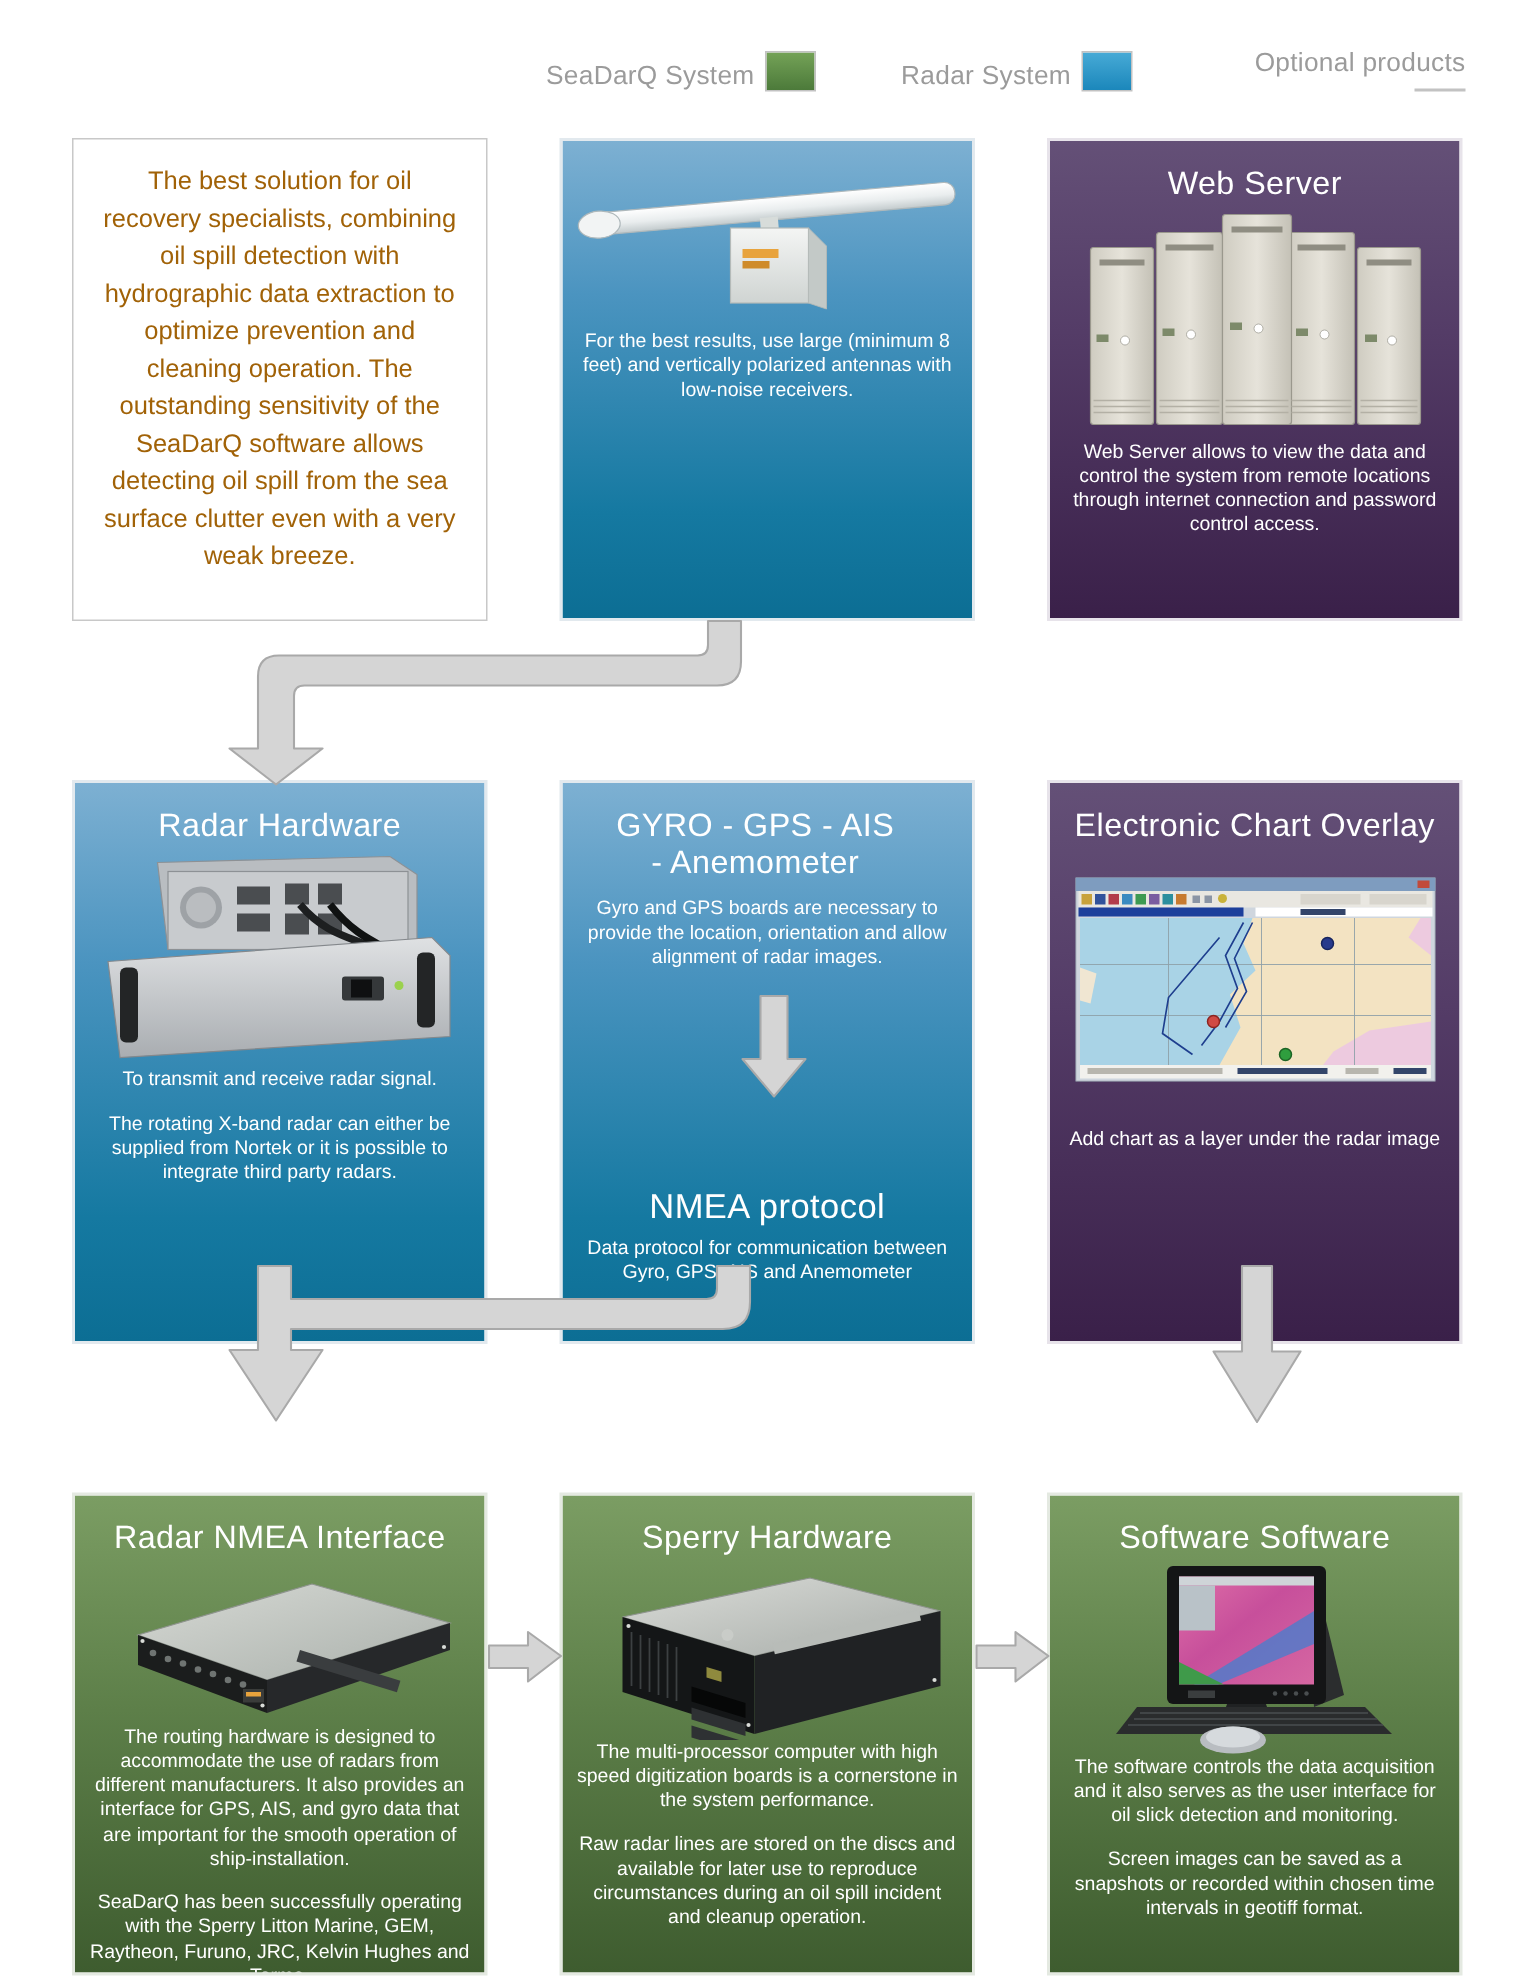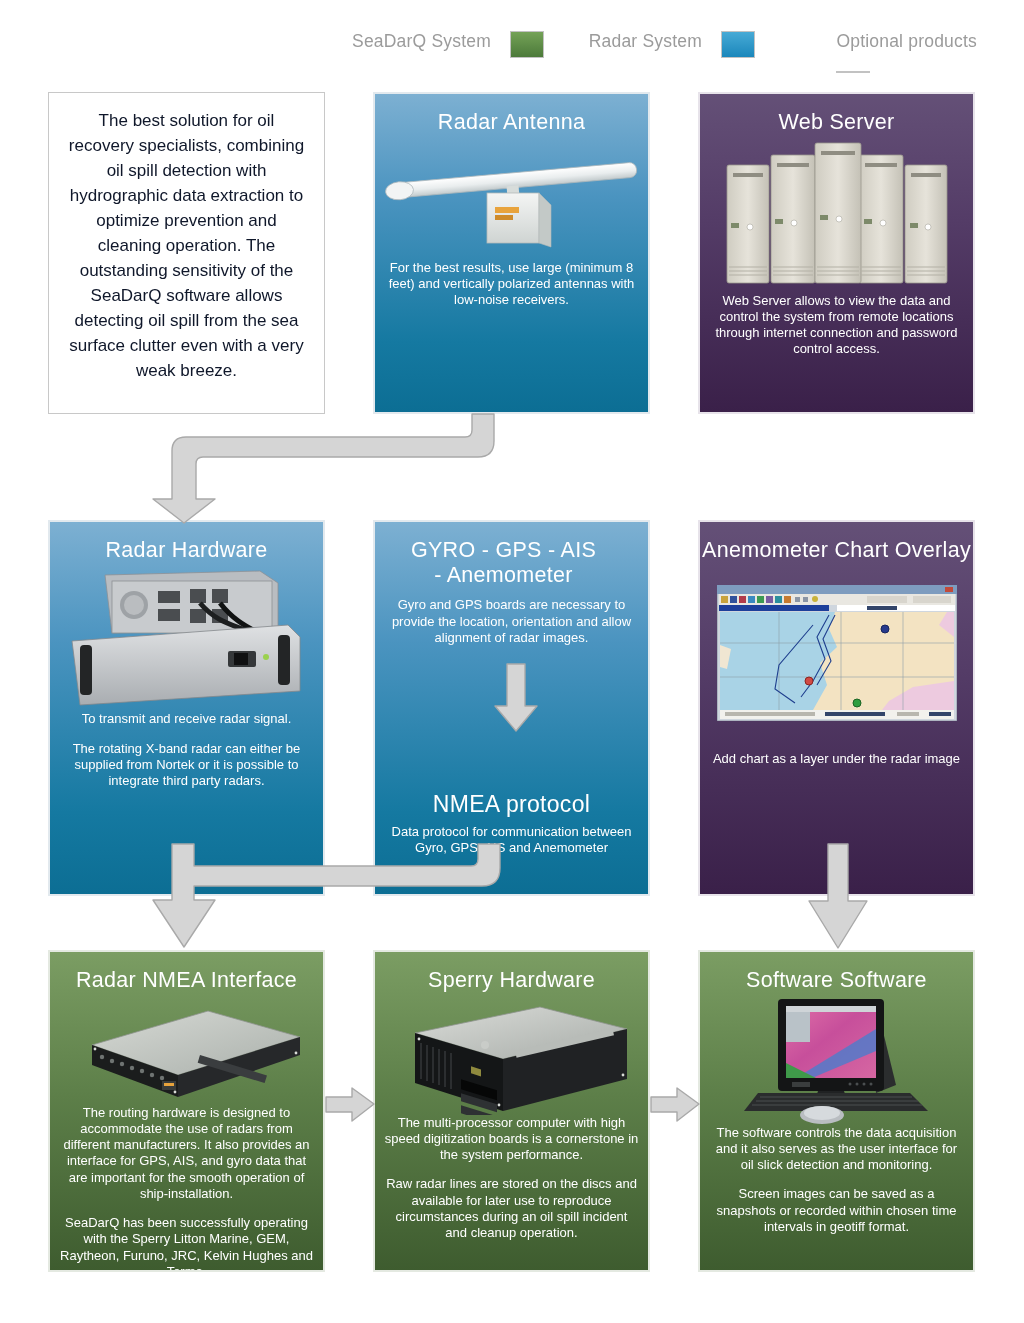--- a/index.html
+++ b/index.html
@@ -1,35 +1,35 @@
 <!DOCTYPE html>
 <html><head>
 <meta charset="utf-8">
 <style>
   html,body{margin:0;padding:0;}
   body{
     width:1024px;height:1323px;position:relative;background:#ffffff;
     font-family:"Liberation Sans", sans-serif;overflow:hidden;
   }
   
-  .legend-group{position:absolute;top:31px;display:flex;align-items:flex-start;gap:19px;height:30px;}
+  .legend-group{position:absolute;top:31px;display:flex;align-items:flex-end;gap:7px;height:30px;}
   .legend-label{color:#9b9b9b;font-size:17.5px;letter-spacing:.2px;}
   .legend-swatch{width:34px;height:27px;border:1px solid #c2c2c2;box-sizing:border-box;}
   .sw-green{background:linear-gradient(180deg,#74a257 0%,#4c7a3a 100%);}
   .sw-blue{background:linear-gradient(180deg,#47aad6 0%,#1b87bb 100%);}
   .sw-purple{background:linear-gradient(180deg,#6a4a7d 0%,#472561 100%);}
   
   .box{position:absolute;width:277px;box-sizing:border-box;overflow:hidden;text-align:center;}
   .c1{left:48px;} .c2{left:373px;} .c3{left:698px;}
-  .r1{top:92px;height:322px;} .r2{top:520px;height:376px;} .r3{top:950px;height:322px;}
+  .r1{top:92px;height:322px;} .r2{top:520px;height:376px;} .r3{top:995px;height:322px;}
   .box.blue{background:linear-gradient(180deg,#7db0d2 0%,#4b94c0 32%,#1579a1 78%,#0c6e94 100%);border:2px solid #e2e9ee;}
   .box.purple{background:linear-gradient(180deg,#645077 0%,#543c67 40%,#3a2049 100%);border:2px solid #e7e3ea;}
   .box.green{background:linear-gradient(180deg,#7b9d63 0%,#5d7f49 45%,#3e5c2f 100%);border:2px solid #e4e9e1;}
   .box.intro{background:#ffffff;border:1px solid #c8c8c8;}
-  .intro-text{color:#0f172a;font-size:17px;line-height:1.47;padding:16px 18px 0 18px;}
+  .intro-text{color:#a16207;font-size:17px;line-height:1.47;padding:16px 18px 0 18px;}
   .box-title{color:#ffffff;font-size:21.5px;font-weight:400;letter-spacing:.3px;padding-top:16px;line-height:1.15;}
   .box-body{color:#ffffff;font-size:13px;line-height:1.25;padding:0 9px;}
   .sub-title{color:#ffffff;font-size:23px;font-weight:400;letter-spacing:.3px;}
   .illus{display:block;margin:0 auto;}
   
   #arrow-layer{position:absolute;left:0;top:0;z-index:6;pointer-events:none;}
   .arrow{fill:#d5d5d5;stroke:#a9a9a9;stroke-width:1.4;stroke-linejoin:round;}
 </style>
 </head>
 <body>
@@ -45,21 +45,20 @@
 <div class="legend-group" style="right:47px;flex-direction:column;">
   <span class="legend-label">Optional products</span>
   <span class="legend-swatch sw-purple"></span>
 </div>
 
 <div class="box intro c1 r1">
   <div class="intro-text">The best solution for oil recovery specialists, combining oil spill detection with hydrographic data extraction to optimize prevention and cleaning operation. The outstanding sensitivity of the SeaDarQ software allows detecting oil spill from the sea surface clutter even with a very weak breeze.</div>
 </div>
 
 <div class="box blue c2 r1">
-  <div class="box-title">Radar Antenna</div>
   <svg class="illus" width="273" height="125" viewBox="0 0 273 125">
     <defs>
       <linearGradient id="antbar" x1="0" y1="0" x2="0" y2="1">
         <stop offset="0" stop-color="#ffffff"></stop>
           <stop offset=".55" stop-color="#e9edee"></stop>
           <stop offset="1" stop-color="#c2cacc"></stop>
       </linearGradient>
       <linearGradient id="antbox" x1="0" y1="0" x2="0" y2="1">
         <stop offset="0" stop-color="#f4f5f4"></stop>
           <stop offset="1" stop-color="#cfd4d2"></stop>
@@ -163,21 +162,21 @@
 
 <div class="box blue c2 r2">
   <div class="box-title" style="padding-left:30px;padding-right:46px;">GYRO - GPS - AIS - Anemometer</div>
   <div class="box-body" style="margin-top:10px">Gyro and GPS boards are necessary to provide the location, orientation and allow alignment of radar images.</div>
   <div style="height:145px"></div>
   <div class="sub-title">NMEA protocol</div>
   <div class="box-body" style="margin-top:6px">Data protocol for communication between Gyro, GPS, AIS and Anemometer</div>
 </div>
 
 <div class="box purple c3 r2">
-  <div class="box-title">Anemometer Chart Overlay</div>
+  <div class="box-title">Electronic Chart Overlay</div>
   <svg class="illus" style="margin-top:22px" width="240" height="136" viewBox="0 0 240 136">
     <rect x="0" y="0" width="240" height="136" fill="#cfd6de" stroke="#8a93a2" stroke-width="1"></rect>
     <rect x="0" y="0" width="240" height="9" fill="#7e9cbf"></rect>
     <rect x="228" y="2" width="8" height="5" fill="#c14a3a"></rect>
     <rect x="2" y="9" width="236" height="11" fill="#e9e7e1"></rect>
     <g>
       <rect x="4" y="11" width="7" height="7" fill="#c8a23c"></rect>
         <rect x="13" y="11" width="7" height="7" fill="#31529b"></rect>
       <rect x="22" y="11" width="7" height="7" fill="#b23b4a"></rect>
         <rect x="31" y="11" width="7" height="7" fill="#3b8ac0"></rect>

